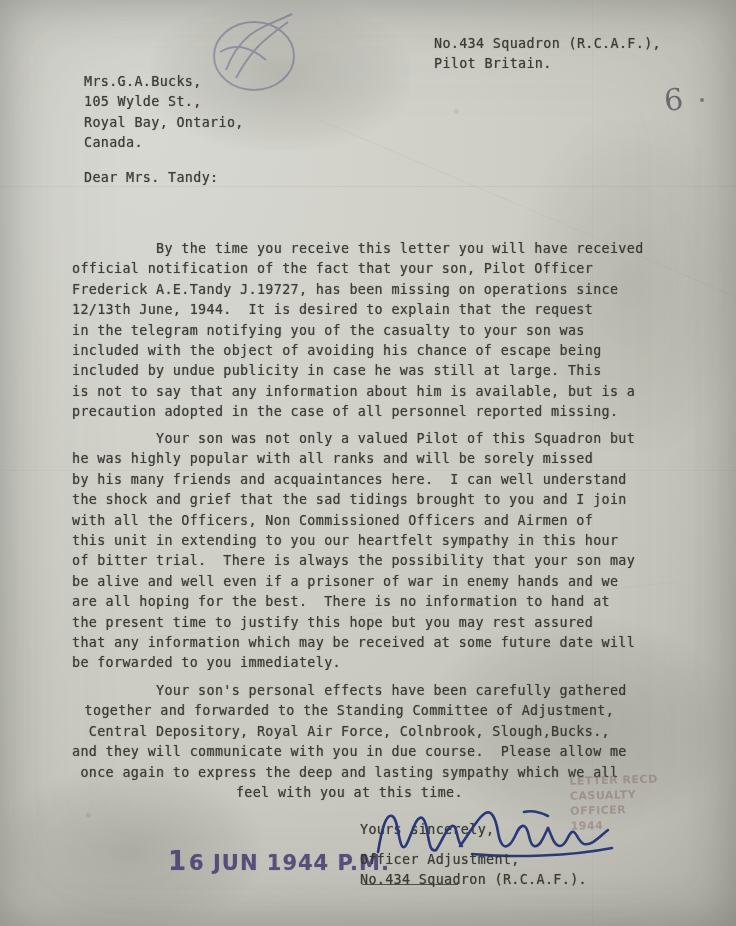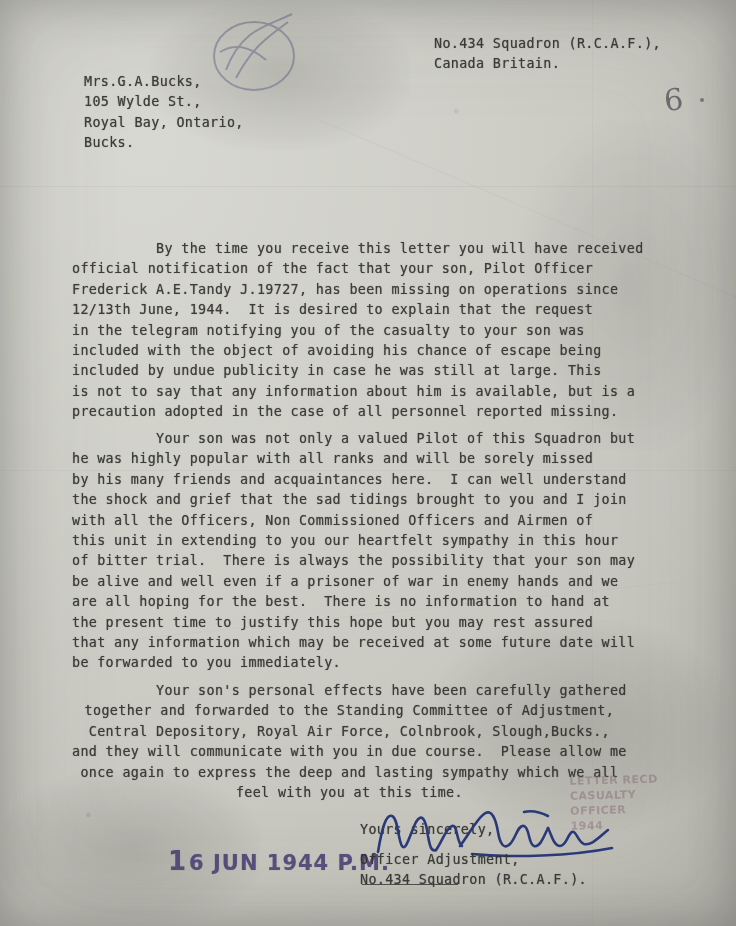--- a/index.html
+++ b/index.html
@@ -195,31 +195,32 @@
   <div class="round-stamp">
     <svg viewBox="0 0 120 96" fill="none" stroke="currentColor" stroke-width="2">
       <ellipse cx="58" cy="48" rx="40" ry="34"></ellipse>
       <path d="M30 62 C46 20, 72 18, 96 6"></path>
       <path d="M40 70 C56 40, 70 30, 92 14"></path>
       <path d="M24 44 C40 34, 56 40, 70 52"></path>
     </svg>
   </div>
 
   <div class="typed hdr-right"><span>No.434 Squadron (R.C.A.F.),</span>
-<span>Canada Britain.</span></div>
+<span>Pilot Britain.</span></div>
 
   <div class="typed addressee"><span>Mrs.G.A.Bucks,</span>
 <span>105 Wylde St.,</span>
 <span>Royal Bay, Ontario,</span>
-<span>Bucks.</span></div>
+<span>Canada.</span></div>
 
 
   <div class="pencil-mark">6</div>
   <div class="pencil-dot"></div>
 
+  <div class="typed salutation">Dear Mrs. Tandy:</div>
 
   <div class="typed body-block p1">          By the time you receive this letter you will have received
 official notification of the fact that your son, Pilot Officer
 Frederick A.E.Tandy J.19727, has been missing on operations since
 12/13th June, 1944.  It is desired to explain that the request
 in the telegram notifying you of the casualty to your son was
 included with the object of avoiding his chance of escape being
 included by undue publicity in case he was still at large. This
 is not to say that any information about him is available, but is a
 precaution adopted in the case of all personnel reported missing.</div>

